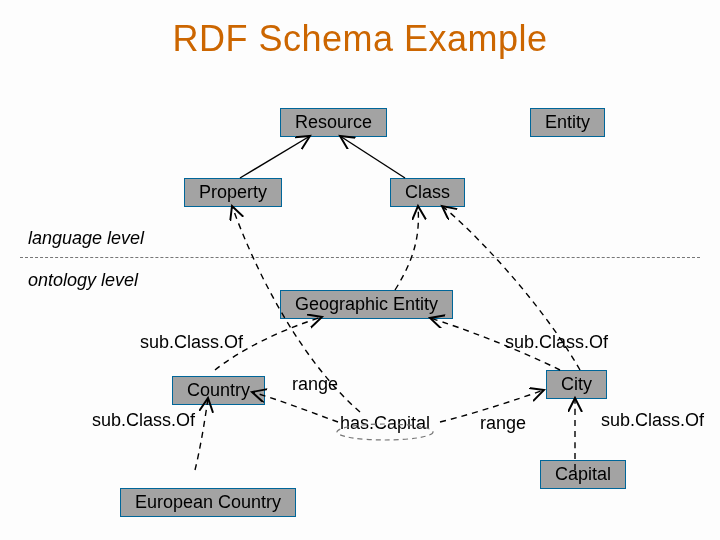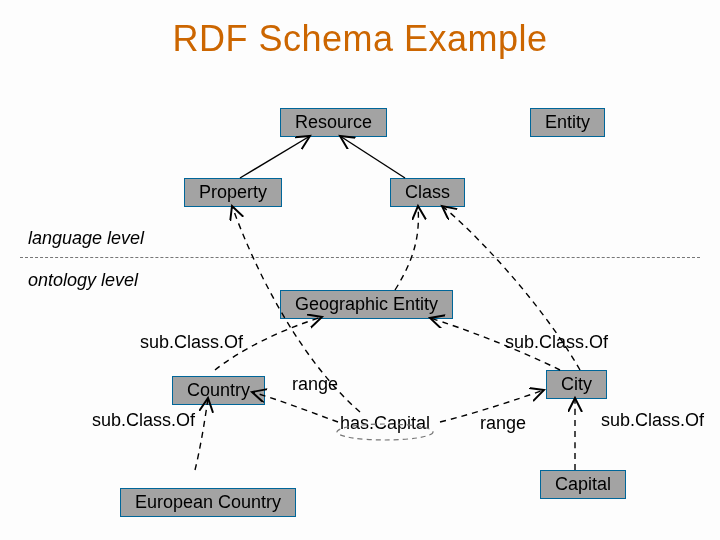--- a/index.html
+++ b/index.html
@@ -34,21 +34,21 @@
 <div class="box" style="left:172px;top:376px">Country</div>
 <div class="box" style="left:546px;top:370px">City</div>
 <div class="label" style="left:292px;top:374px">range</div>
 
 <div class="label" style="left:92px;top:410px">sub.Class.Of</div>
 <div class="label" style="left:340px;top:413px">has.Capital</div>
 <div class="label" style="left:480px;top:413px">range</div>
 <div class="label" style="left:601px;top:410px">sub.Class.Of</div>
 
 <div class="box" style="left:120px;top:488px">European Country</div>
-<div class="box" style="left:540px;top:470px">Capital</div>
+<div class="box" style="left:540px;top:460px">Capital</div>
 
 <svg class="edges" width="720" height="540">
   <defs>
     <marker id="ah-open" markerWidth="12" markerHeight="12" refX="10" refY="5" orient="auto">
       <path d="M0,0 L10,5 L0,10" fill="none" stroke="#000" stroke-width="1.4"></path>
     </marker>
   </defs>
 
   <line x1="240" y1="178" x2="310" y2="136" stroke="#000" stroke-width="1.4" marker-end="url(#ah-open)"></line>
 

